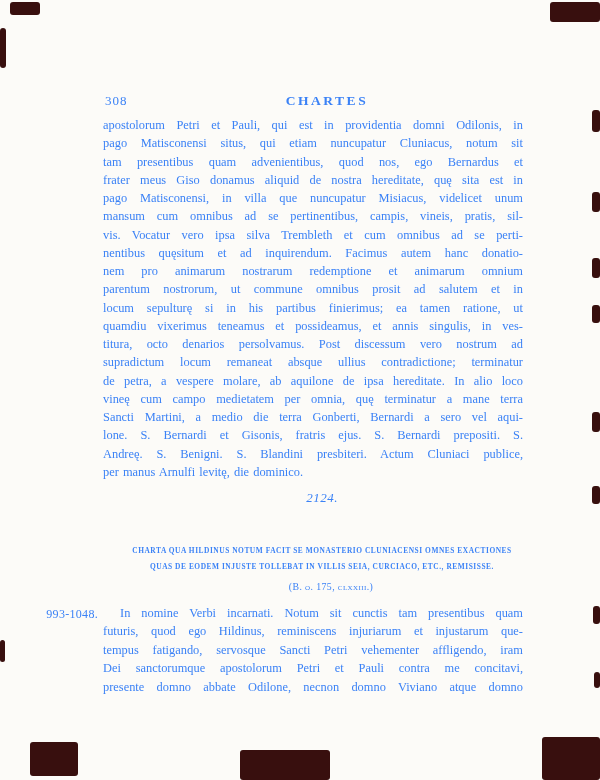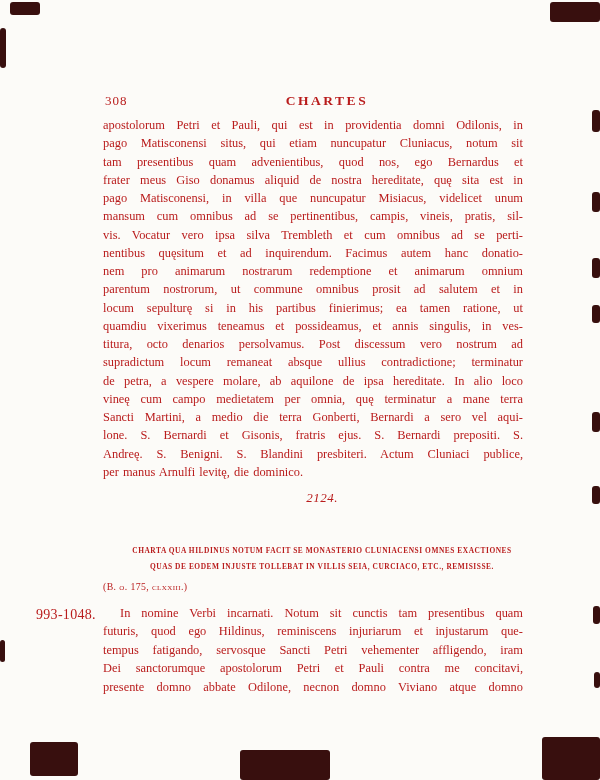--- a/index.html
+++ b/index.html
@@ -54,41 +54,42 @@
   .charter-heading {
     position: absolute; top: 543px; left: 83px; width: 460px;
     text-align: center;
     font-weight: bold;
     font-size: 7.4px;
     letter-spacing: 0.55px;
     line-height: 15.6px;
     transform: translateX(9px);
   }
   .source-citation {
-    position: absolute; top: 581px; left: 94px; width: 420px;
+    position: absolute; top: 581px; left: 112px; width: 420px;
+    text-align: center;
     font-size: 9.8px;
     font-variant: small-caps;
     letter-spacing: 0.4px;
     transform: translateX(9px);
   }
   .margin-date {
     position: absolute; top: 607px; left: 36px; width: 62px;
-    text-align: left;
-    font-size: 14px;
+    text-align: right;
+    font-size: 12px;
     letter-spacing: 0.3px;
   }
   .scan-artifact {
     position: absolute;
     border-radius: 3px;
   }
 </style>
 </head>
 <body>
 
-<div class="page" style="background: rgb(252, 251, 248); color: #b91c1c;">
+<div class="page" style="background: rgb(252, 251, 248); color: #3b82f6;">
 
   <div class="header-row">
     <span class="page-number">308</span>
     <span class="running-title">CHARTES</span>
   </div>
 
   <div class="para para1">
       <div class="text-line first">apostolorum Petri et Pauli, qui est in providentia domni Odilonis, in</div>
       <div class="text-line">pago Matisconensi situs, qui etiam nuncupatur Cluniacus, notum sit</div>
       <div class="text-line">tam presentibus quam advenientibus, quod nos, ego Bernardus et</div>

